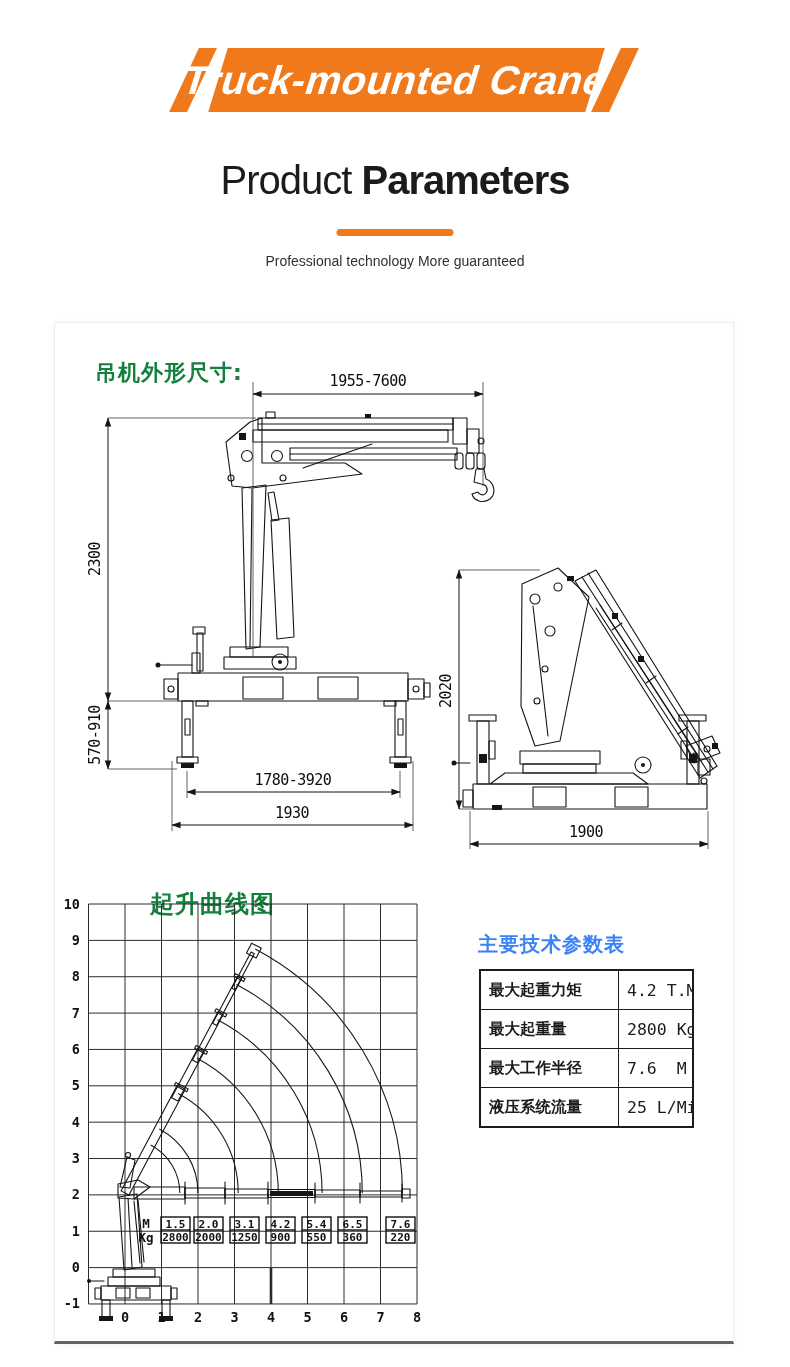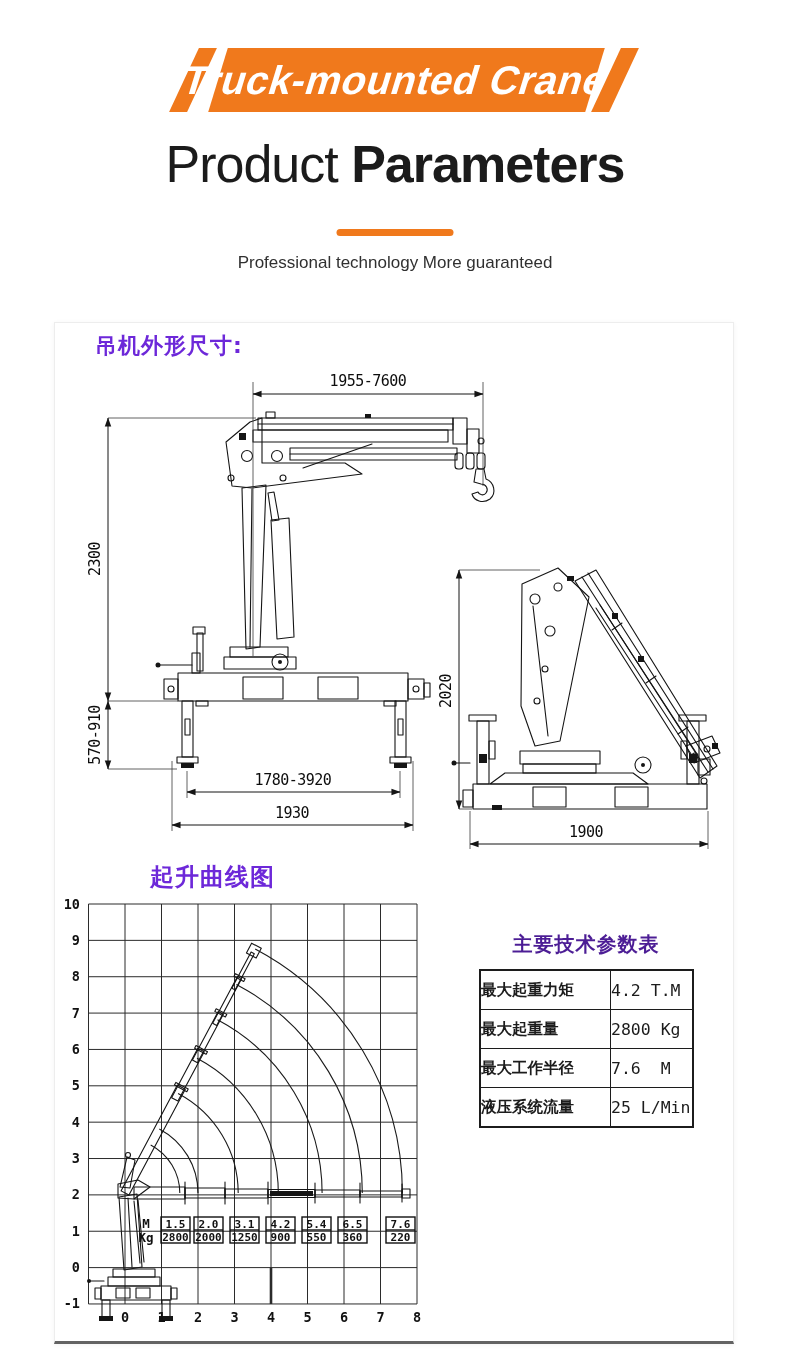--- a/index.html
+++ b/index.html
@@ -11,35 +11,35 @@
   .slash{position:absolute;top:48px;height:64px;width:18px;background:var(--orange);
          transform:skewX(-25deg);}
   .slash.left{left:184px;}
   .slash.right{left:606px;}
   .banner-main{position:absolute;left:218px;top:48px;width:377px;height:64px;
                background:var(--orange);transform:skewX(-17deg);
                display:flex;align-items:center;justify-content:center;}
   .banner-main span{color:#fff;font-size:40px;font-weight:600;letter-spacing:.5px;white-space:nowrap;}
 
   
-  .page-title{position:absolute;left:0;top:134px;width:790px;text-align:center;
-              font-size:52px;letter-spacing:-1px;color:#1b1b1b;white-space:nowrap;}
+  .page-title{position:absolute;left:0;top:158px;width:790px;text-align:center;
+              font-size:40px;letter-spacing:-1px;color:#1b1b1b;white-space:nowrap;}
   .page-title .light{font-weight:400;}
   .page-title .bold{font-weight:700;}
   .title-divider{position:absolute;left:50%;top:229px;transform:translateX(-50%);
                  width:117px;height:7px;border-radius:4px;background:var(--orange);}
   .subtitle{position:absolute;left:0;top:253px;width:790px;text-align:center;
-            font-size:17px;color:#303030;}
+            font-size:14px;color:#303030;}
 
   
   .content-box{position:absolute;left:54px;top:322px;width:678px;height:1018px;
                background:#fff;border:1px solid #ededed;border-bottom:3px solid #636363;
                box-shadow:0 1px 5px rgba(0,0,0,.05);}
-  .cn-title{position:absolute;color:#6d28d9;letter-spacing:1px;font-weight:600;
-            font-family:"DejaVu Sans",sans-serif;white-space:nowrap;}
+  .cn-title{position:absolute;color:#15803d;letter-spacing:1px;font-weight:600;
+            font-family:"DejaVu Sans",sans-serif;white-space:nowrap;margin-top:27px;}
   .t-drawing{left:40px;top:8px;font-size:22px;}
   .t-chart{left:95px;top:538px;font-size:24px;}
   .svg-drawings{position:absolute;left:0;top:38px;}
   .svg-chart{position:absolute;left:4px;top:572px;}
 
   
   .ln, .ln rect, .ln path, .ln line, .ln circle{fill:none;stroke:#151515;stroke-width:1.1px;
         stroke-linejoin:round;stroke-linecap:round;}
   .ln .fl, .fl{fill:#151515 !important;stroke:none !important;}
   .dim{stroke:#151515;stroke-width:1px;fill:none;}
@@ -49,29 +49,29 @@
   .gl.thick{stroke-width:2.6px;}
   .tick{font:bold 13.5px "DejaVu Sans Mono",monospace;fill:#111;}
   .ty{text-anchor:end;}.tx{text-anchor:middle;}
   .arc{fill:none;stroke:#1a1a1a;stroke-width:1.1px;}
   .lb{fill:none;stroke:#111;stroke-width:1.4px;}
   .lv{font:bold 11px "DejaVu Sans Mono",monospace;fill:#111;text-anchor:middle;}
   .lrow{font-size:12.5px;text-anchor:middle;}
   .tk{stroke:#111;stroke-width:2.4px;}
 
   
-  .params-title{position:absolute;left:423px;top:608px;width:216px;text-align:center;
-                font-size:20px;font-weight:600;letter-spacing:1px;color:#4c1d95;
+  .params-title{position:absolute;left:423px;top:608px;width:216px;text-align:left;
+                font-size:20px;font-weight:600;letter-spacing:1px;color:#3b82f6;
                 font-family:Liberation Serif, serif;white-space:nowrap;}
   .params-table{position:absolute;left:424px;top:646px;border-collapse:collapse;
                 table-layout:fixed;width:215px;border:2px solid #1c1c1c;}
   .params-table td{border:1.6px solid #1c1c1c;height:36px;overflow:hidden;}
-  .p-label{width:128px;font-size:15.5px;font-weight:600;padding-left:0;
+  .p-label{width:128px;font-size:15.5px;font-weight:600;padding-left:8px;
            font-family:"DejaVu Sans",sans-serif;white-space:nowrap;}
-  .p-value{font-family:"DejaVu Sans Mono",monospace;font-size:16.5px;padding-left:0;white-space:pre;}
+  .p-value{font-family:"DejaVu Sans Mono",monospace;font-size:16.5px;padding-left:8px;white-space:pre;}
 
   :root{--orange:#F0791C;}
 </style>
 </head>
 <body>
 
 <div class="banner">
   <div class="slash left"></div>
   <div class="banner-main">
     <span>Truck-mounted Cranes</span>

